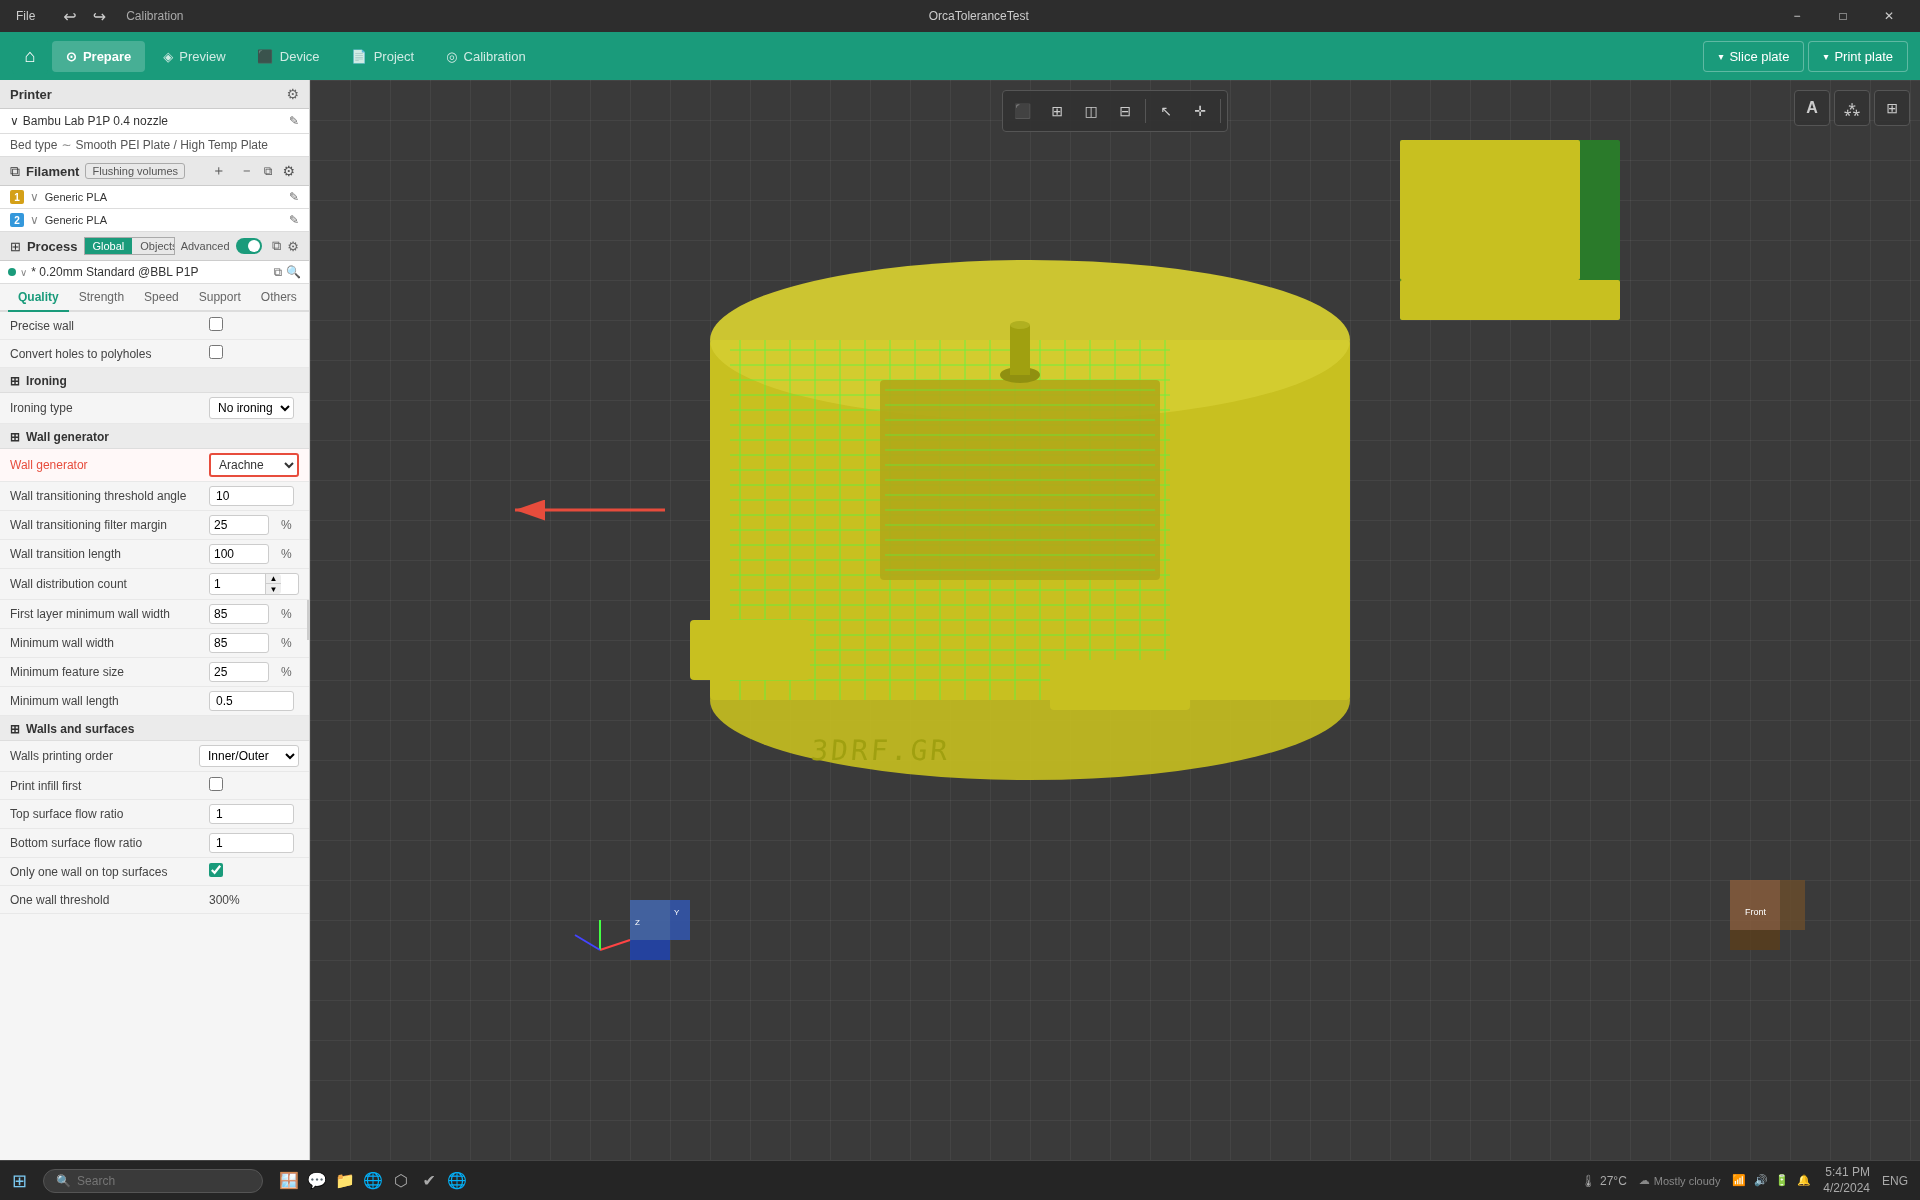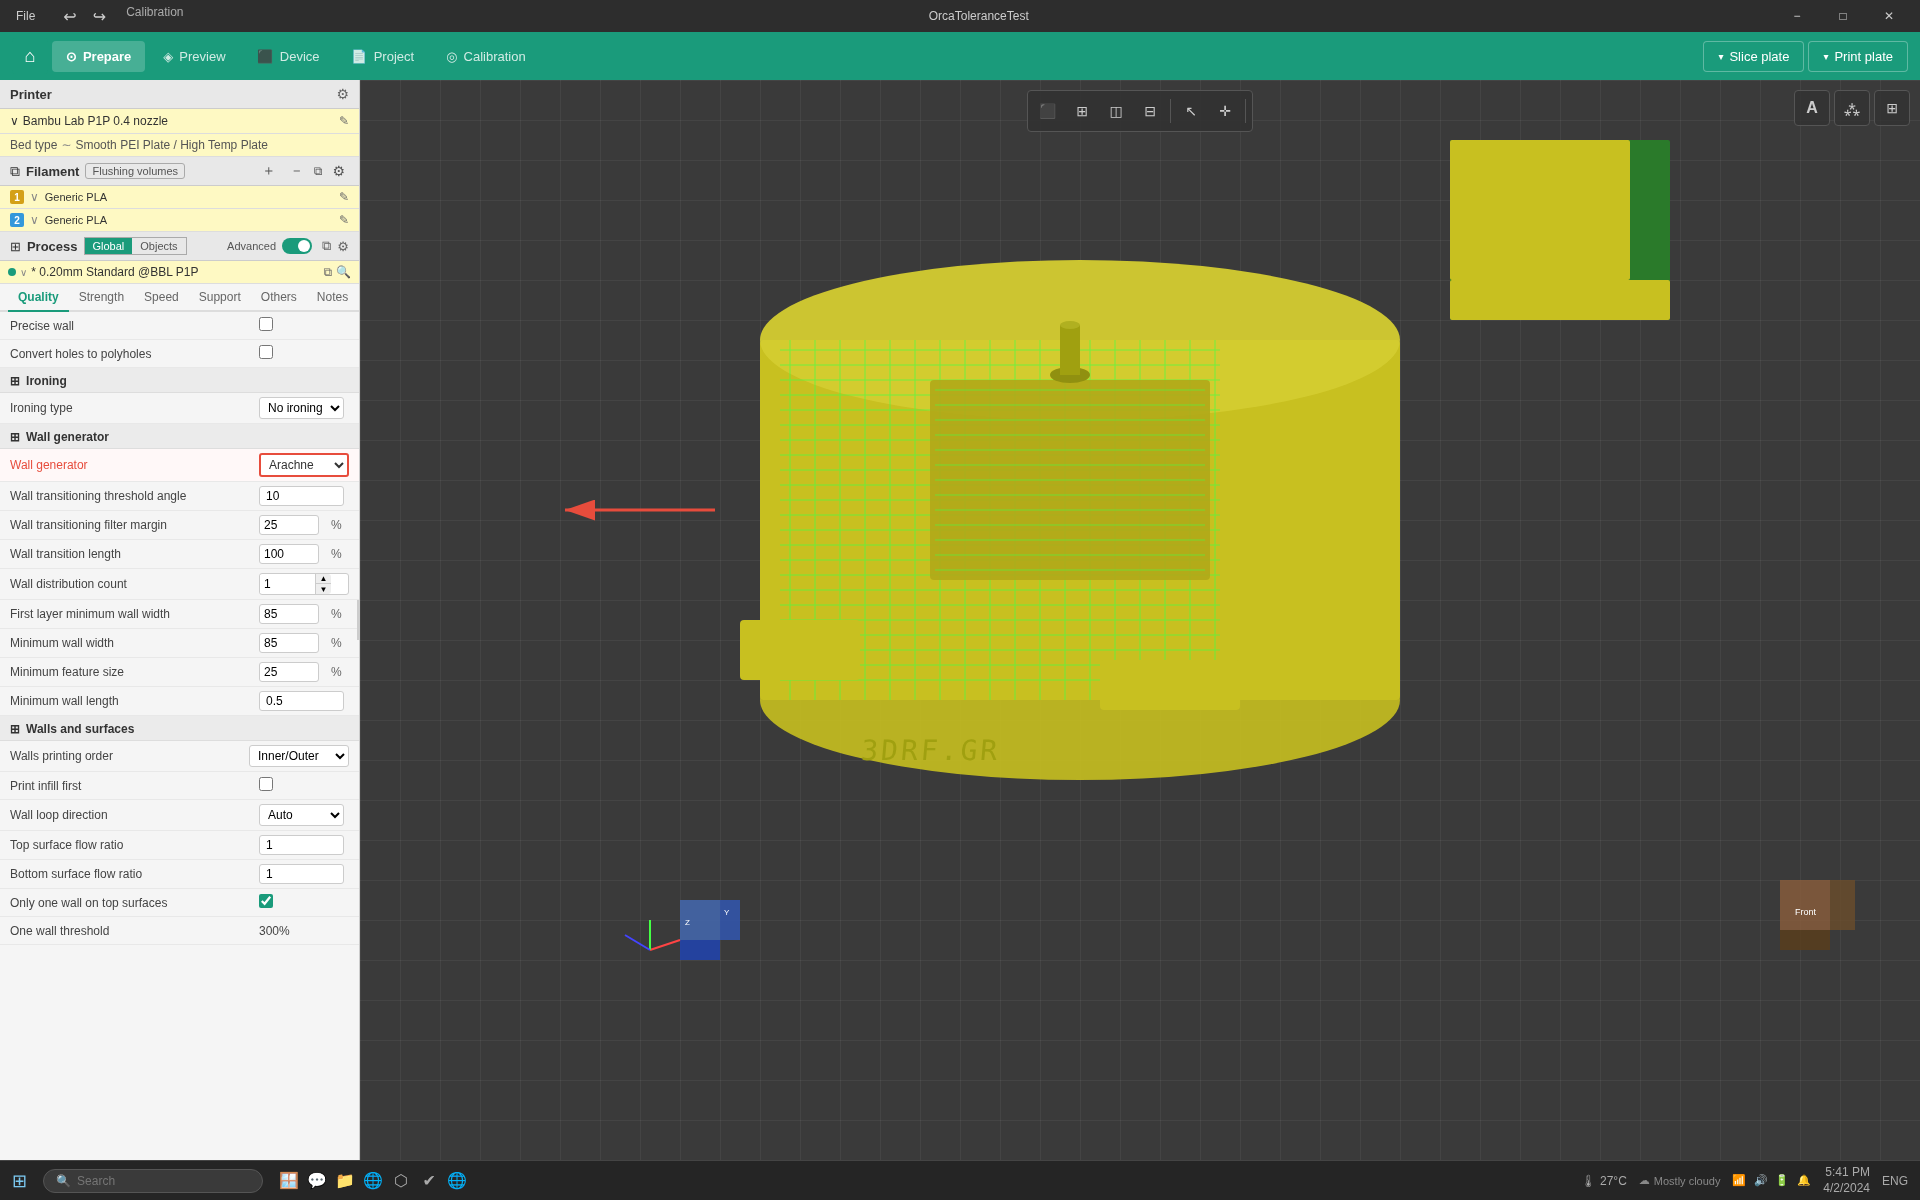--- a/index.html
+++ b/index.html
@@ -1,20 +1,20 @@
 <!DOCTYPE html>
 <html><head>
   <meta charset="utf-8">
   <style>
     * { margin: 0; padding: 0; box-sizing: border-box; }
     body { font-family: 'Segoe UI', Arial, sans-serif; font-size: 12px; background: #1e1e1e; color: #ccc; width: 1920px; height: 1200px; overflow: hidden; }
 
     
     #titlebar { background: #2d2d2d; height: 32px; display: flex; align-items: center; padding: 0 8px; color: #ccc; }
-    #titlebar .title-left { display: flex; gap: 6px; }
+    #titlebar .title-left { display: flex; align-items: center; gap: 6px; }
     #titlebar .win-title { flex: 1; text-align: center; font-size: 12px; color: #ccc; }
     #titlebar .win-controls { display: flex; gap: 0; margin-left: auto; }
     #titlebar .win-btn { width: 46px; height: 32px; display: flex; align-items: center; justify-content: center; cursor: pointer; font-size: 12px; color: #ccc; }
     .titlebar-menu { display: flex; align-items: center; gap: 2px; }
     .titlebar-menu span { padding: 4px 8px; cursor: pointer; font-size: 12px; }
     .titlebar-nav { display: flex; align-items: center; gap: 4px; margin-left: 8px; }
     .titlebar-nav button { background: none; border: none; color: #ccc; cursor: pointer; padding: 2px 6px; font-size: 16px; }
 
     
     #navbar { background: #1a9b7b; height: 48px; display: flex; align-items: center; padding: 0 12px; gap: 4px; }
@@ -23,21 +23,21 @@
     .nav-tab.active { background: rgba(255,255,255,0.2); color: white; font-weight: 600; }
     .nav-spacer { flex: 1; }
     .slice-btn { background: #1a9b7b; border: 1px solid rgba(255,255,255,0.3); color: white; padding: 7px 14px; border-radius: 4px; cursor: pointer; font-size: 13px; display: flex; align-items: center; gap: 6px; }
     .print-btn { background: #1a9b7b; border: 1px solid rgba(255,255,255,0.3); color: white; padding: 7px 14px; border-radius: 4px; cursor: pointer; font-size: 13px; display: flex; align-items: center; gap: 6px; }
     .dropdown-arrow { font-size: 10px; }
 
     
     #main { display: flex; height: calc(1200px - 32px - 48px - 40px); }
 
     
-    #left-panel { width: 360px; background: #fef9c3; color: #333; display: flex; flex-direction: column; overflow: hidden; border-right: 1px solid #ccc; }
+    #left-panel { width: 310px; background: #ffffff; color: #333; display: flex; flex-direction: column; overflow: hidden; border-right: 1px solid #ccc; }
 
     
     .section-header { display: flex; align-items: center; justify-content: space-between; padding: 6px 10px; background: #e8e8e8; border-bottom: 1px solid #ccc; }
     .section-title { font-weight: 600; font-size: 13px; color: #333; }
     .section-gear { cursor: pointer; color: #666; font-size: 14px; }
 
     .printer-name { display: flex; align-items: center; justify-content: space-between; padding: 5px 10px; border-bottom: 1px solid #ddd; }
     .printer-name-text { font-size: 12px; color: #333; display: flex; align-items: center; gap: 4px; }
     .edit-icon { cursor: pointer; color: #666; font-size: 12px; }
 
@@ -421,30 +421,20 @@
         </div>
       </div>
 
       <div class="setting-row">
         <span class="setting-label">Print infill first</span>
         <div class="setting-value">
           <input type="checkbox" class="setting-checkbox" style="">
         </div>
       </div>
 
-      <div class="setting-row">
-        <span class="setting-label">Wall loop direction</span>
-        <div class="setting-value">
-          <select class="setting-select">
-            <option selected="">Auto</option>
-            <option>CW</option>
-            <option>CCW</option>
-          </select>
-        </div>
-      </div>
 
       <div class="setting-row">
         <span class="setting-label">Top surface flow ratio</span>
         <div class="setting-value">
           <input type="number" class="setting-input" value="1" style="">
         </div>
       </div>
 
       <div class="setting-row">
         <span class="setting-label">Bottom surface flow ratio</span>

